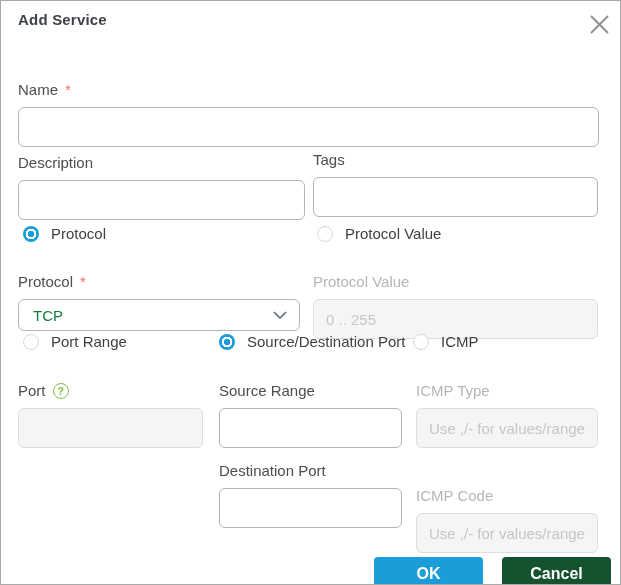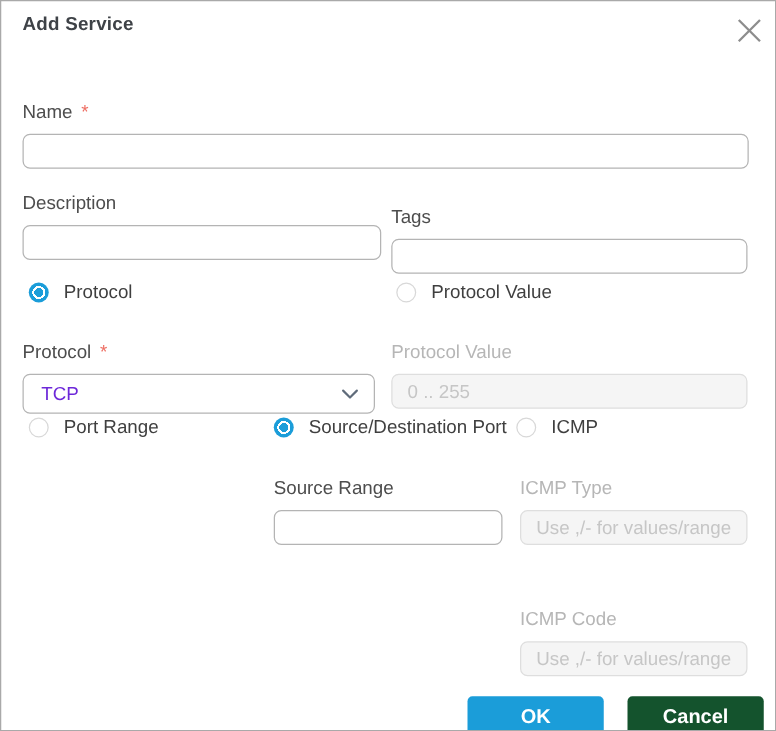--- a/index.html
+++ b/index.html
@@ -16,34 +16,34 @@
     display:flex; align-items:center; justify-content:center; cursor:pointer;
   }
   .group { position:absolute; }
   .lbl {
     font-size:15px; line-height:18px; color:#4d4d4d; margin:16px 0 8px 0;
     display:flex; align-items:center; gap:7px; white-space:nowrap;
   }
   .lbl .req { color:#ee6e63; font-size:15px; }
   .lbl.dis { color:#b6b6b6; }
   .inp {
-    box-sizing:border-box; display:block; width:100%; height:28px;
+    box-sizing:border-box; display:block; width:100%; height:40px;
     border:1px solid #b4b4b4; border-radius:6px; background:#fff;
     font-family:"Liberation Sans", sans-serif; font-size:15px; color:#3f4d5e;
     padding:0 12px; outline:none;
   }
   .inp::placeholder { color:#c6c6c6; opacity:1; }
   .inp:disabled { background:#f5f5f5; border-color:#dedede; }
   .select {
     box-sizing:border-box; width:100%; height:32px;
     border:1px solid #b4b4b4; border-radius:6px; background:#fff;
     display:flex; align-items:center; justify-content:space-between;
     padding:0 12px 0 14px; cursor:pointer;
   }
-  .select .val { font-size:15px; color:#6d28d9; }
+  .select .val { font-size:15px; color:#15803d; }
   .radio-item { position:absolute; display:flex; align-items:center; gap:12px; cursor:pointer; }
   .rb {
     width:16px; height:16px; border-radius:50%; box-sizing:border-box;
     border:1px solid #d8d8d8; background:#fff; flex:0 0 16px;
   }
   .rb.on {
     border:none;
     background:radial-gradient(circle, #1b9dd9 0 3.5px, #ffffff 3.5px 5.2px, #1b9dd9 5.2px 8px);
   }
   .radio-item .rlbl { font-size:15px; color:#3f3f3f; }
@@ -83,21 +83,21 @@
     <input class="inp" type="text" value="" style="">
   </div>
 
   <div class="group" style="left:17px; top:137px; width:287px;">
     <div class="lbl">
       <span>Description</span>
     </div>
     <input class="inp" type="text" value="" style="">
   </div>
 
-  <div class="group" style="left:312px; top:148px; width:285px;">
+  <div class="group" style="left:312px; top:134px; width:285px;">
     <div class="lbl">
       <span>Tags</span>
     </div>
     <input class="inp" type="text" value="" style="">
   </div>
 
   <div class="radio-item" style="left:22px; top:224px;">
     <span class="rb on"></span>
     <span class="rlbl">Protocol</span>
   </div>
@@ -132,35 +132,48 @@
   </div>
   <div class="radio-item" style="left:218px; top:332px;">
     <span class="rb on"></span>
     <span class="rlbl">Source/Destination Port</span>
   </div>
   <div class="radio-item" style="left:412px; top:332px;">
     <span class="rb"></span>
     <span class="rlbl">ICMP</span>
   </div>
 
+  <div class="group" style="left:17px; top:365px; width:185px;">
+    <div class="lbl">
+      <span>Port</span>
+      <span class="help">?</span>
+    </div>
+    <input class="inp" type="text" disabled="" style="">
+  </div>
 
   <div class="group" style="left:218px; top:365px; width:183px;">
     <div class="lbl">
       <span>Source Range</span>
     </div>
     <input class="inp" type="text" value="" style="">
   </div>
 
   <div class="group" style="left:415px; top:365px; width:182px;">
     <div class="lbl dis">
       <span>ICMP Type</span>
     </div>
     <input class="inp" type="text" disabled="" placeholder="Use ,/- for values/ranges" style="">
   </div>
 
+  <div class="group" style="left:218px; top:445px; width:183px;">
+    <div class="lbl">
+      <span>Destination Port</span>
+    </div>
+    <input class="inp" type="text" value="" style="">
+  </div>
 
   <div class="group" style="left:415px; top:470px; width:182px;">
     <div class="lbl dis">
       <span>ICMP Code</span>
     </div>
     <input class="inp" type="text" disabled="" placeholder="Use ,/- for values/ranges" style="">
   </div>
 
   <button class="btn ok">OK</button>
   <button class="btn cancel">Cancel</button>

